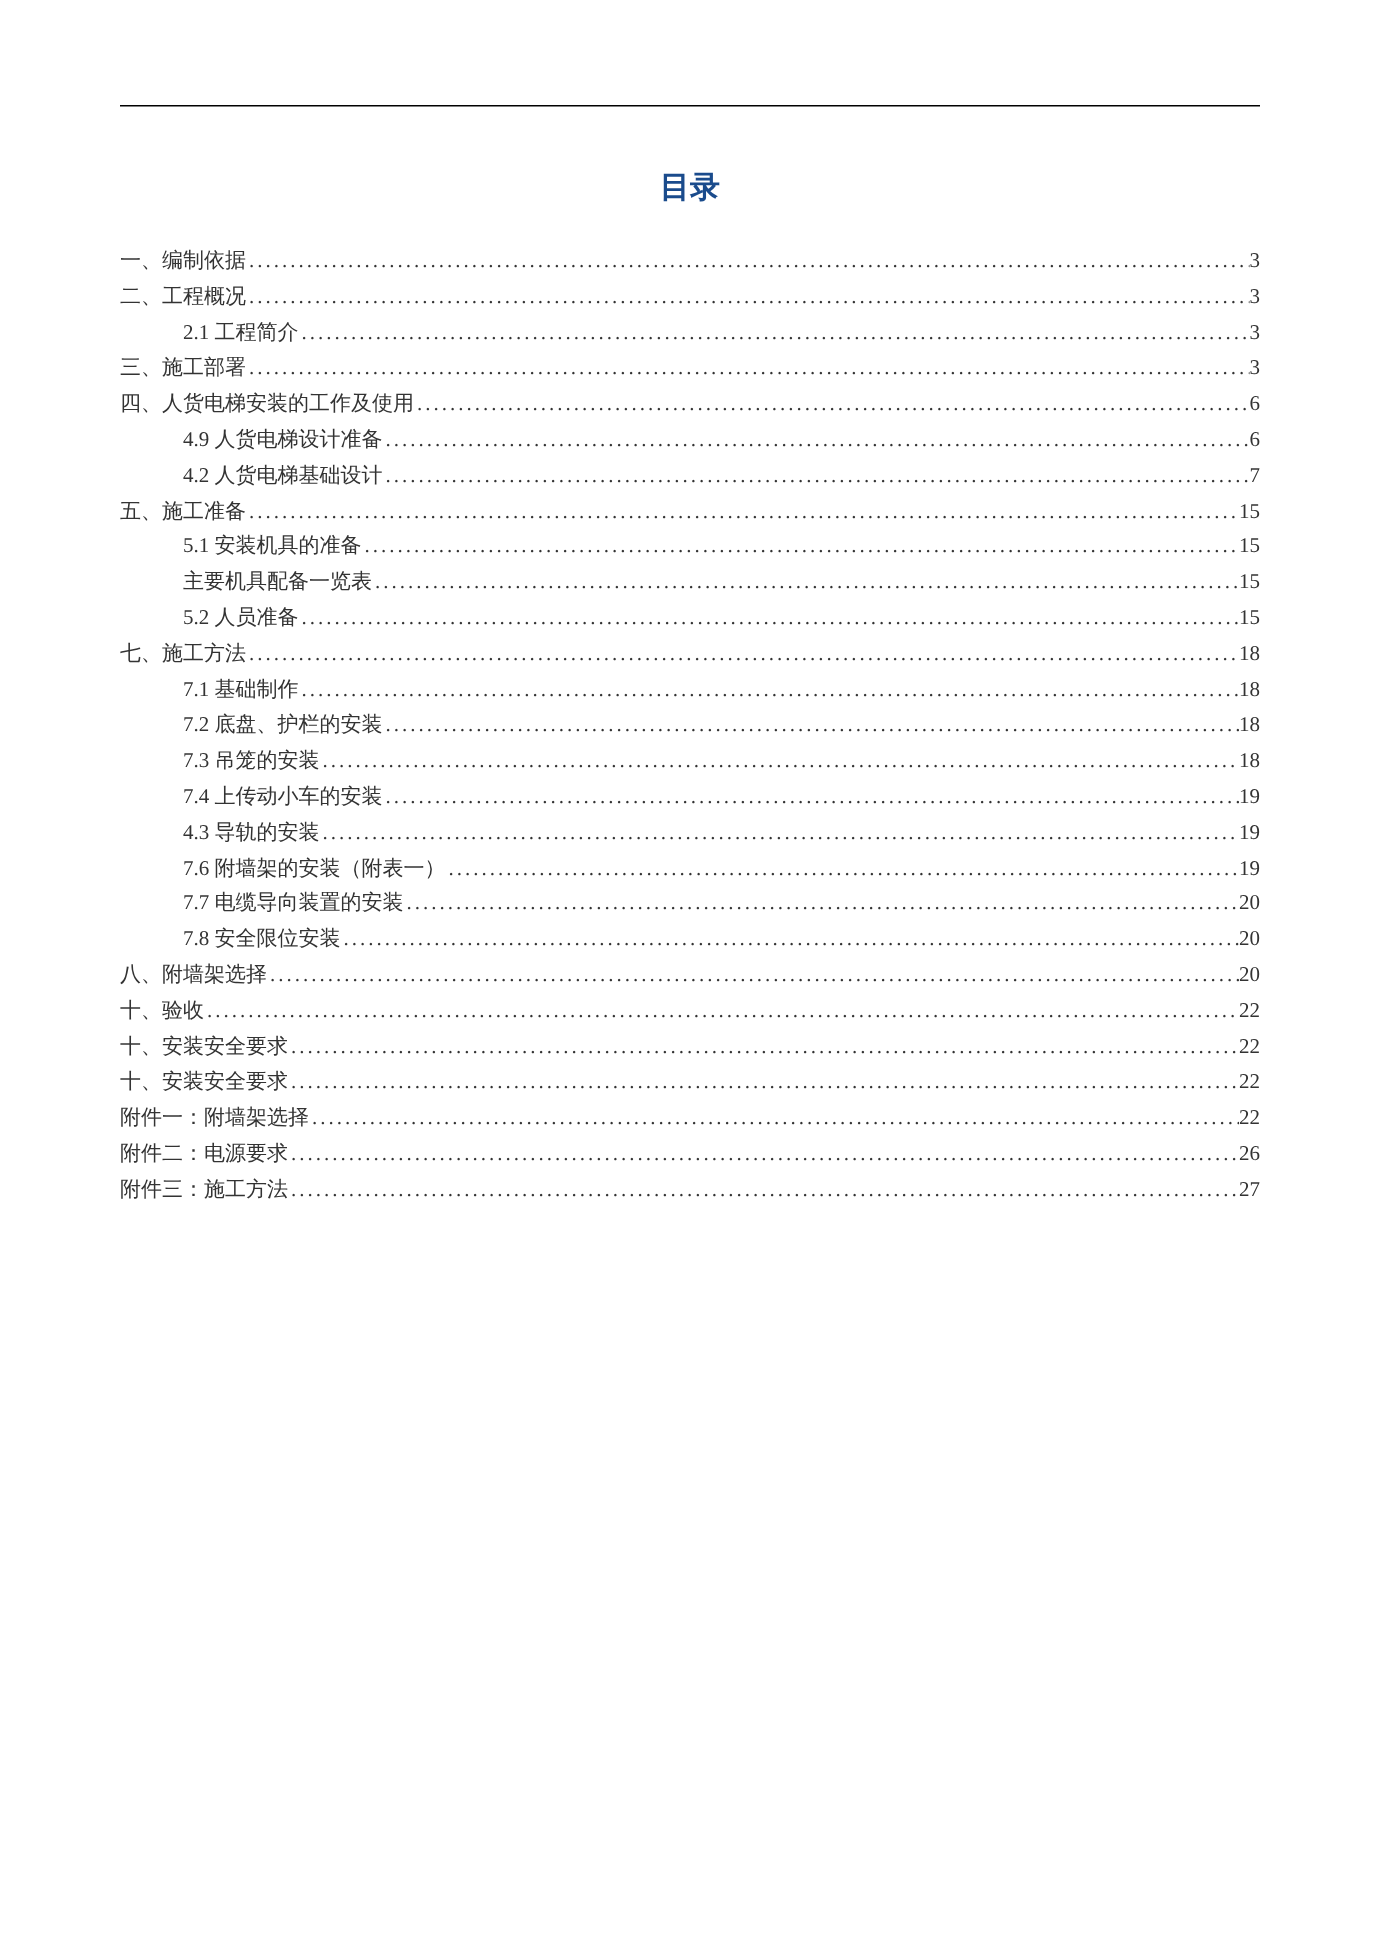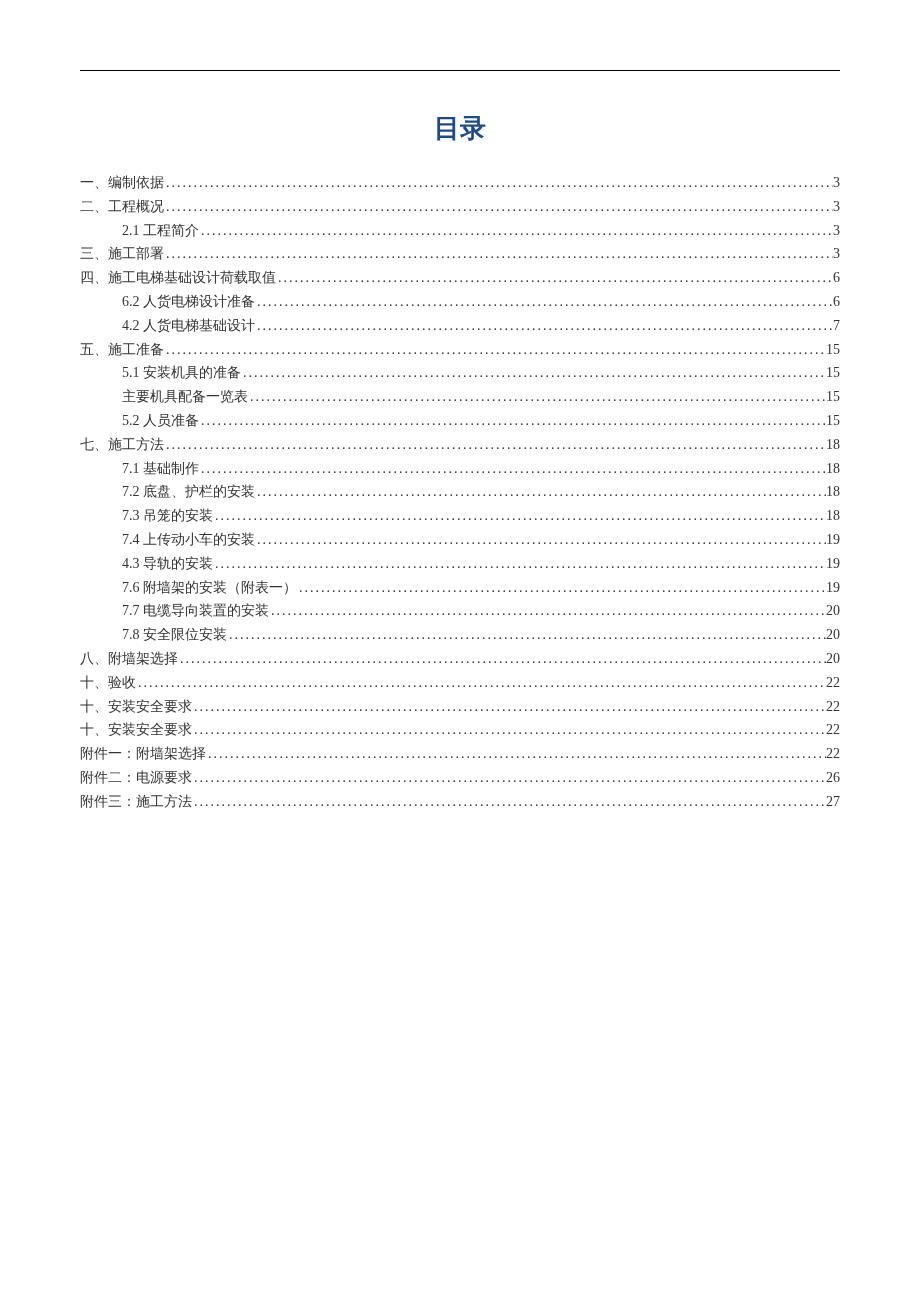--- a/index.html
+++ b/index.html
@@ -13,21 +13,21 @@
     .page {
       padding: 70px 80px 0 80px;
     }
     .hr-top {
       border: none;
       border-top: 1.5px solid #000;
       margin-bottom: 40px;
     }
     .title {
       text-align: center;
-      font-size: 26px;
+      font-size: 20px;
       font-weight: bold;
       color: #1a4b8c;
       margin-bottom: 25px;
       font-family: "SimSun", "宋体", serif;
     }
     .toc-list {
       list-style: none;
       font-size: 14px;
       color: #333;
       line-height: 1.7;
@@ -83,26 +83,26 @@
         <span class="toc-label">2.1 工程简介</span>
         <span class="toc-dots"></span>
         <span class="toc-page">3</span>
       </li>
       <li class="toc-item level-1">
         <span class="toc-label">三、施工部署</span>
         <span class="toc-dots"></span>
         <span class="toc-page">3</span>
       </li>
       <li class="toc-item level-1">
-        <span class="toc-label">四、施工电梯基础设计荷载取值</span>
+        <span class="toc-label">四、人货电梯安装的工作及使用</span>
         <span class="toc-dots"></span>
         <span class="toc-page">6</span>
       </li>
       <li class="toc-item level-2">
-        <span class="toc-label">6.2 人货电梯设计准备</span>
+        <span class="toc-label">4.9 人货电梯设计准备</span>
         <span class="toc-dots"></span>
         <span class="toc-page">6</span>
       </li>
       <li class="toc-item level-2">
         <span class="toc-label">4.2 人货电梯基础设计</span>
         <span class="toc-dots"></span>
         <span class="toc-page">7</span>
       </li>
       <li class="toc-item level-1">
         <span class="toc-label">五、施工准备</span>

